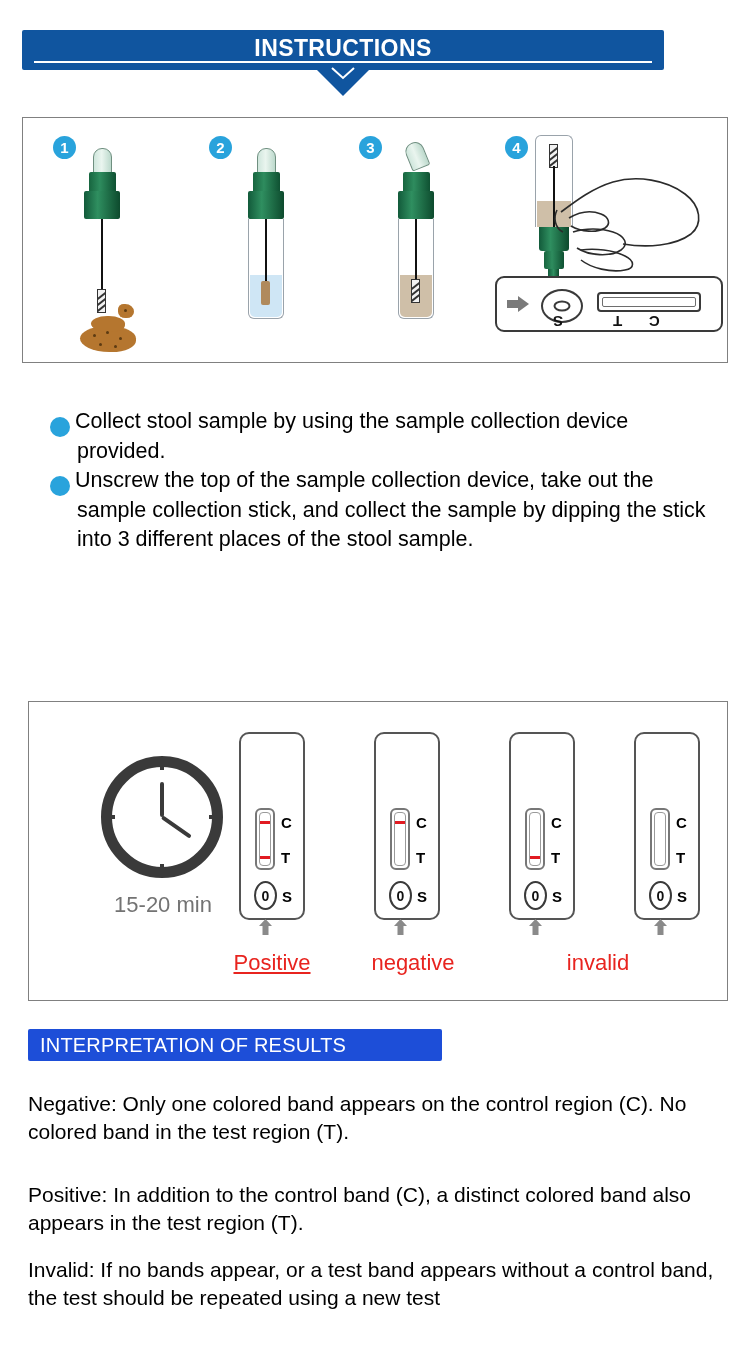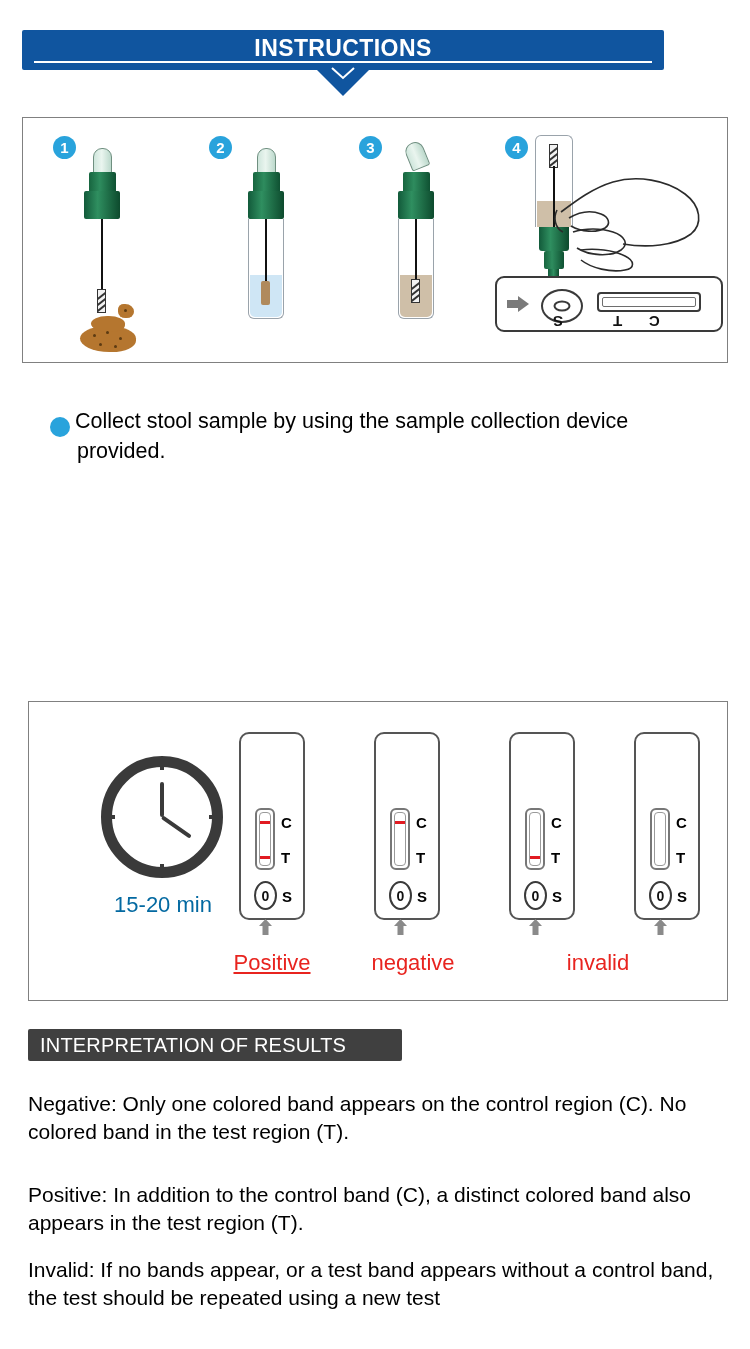--- a/index.html
+++ b/index.html
@@ -135,21 +135,21 @@
   #results-panel{left:28px;top:701px;width:698px;height:298px;}
   .clock{position:absolute;left:72px;top:54px;width:122px;height:122px;}
   .clock-ring{
     position:absolute;inset:0;border:11px solid #3a3a3a;border-radius:50%;
     box-sizing:border-box;
   }
   .tick{position:absolute;background:#3a3a3a;}
   .hand{position:absolute;background:#3a3a3a;border-radius:2px;transform-origin:bottom center;}
   .clock-label{
     position:absolute;left:40px;top:190px;width:188px;text-align:center;
-    font-size:22px;color:#0369a1;
+    font-size:22px;color:#737373;
   }
 
   .cassette{position:absolute;top:30px;width:66px;height:188px;
     border:2px solid #555;border-radius:10px;background:#fff;box-sizing:border-box;}
   .win-v{
     position:absolute;left:14px;top:74px;width:20px;height:62px;
     border:2px solid #777;border-radius:6px;background:#fff;box-sizing:border-box;
   }
   .win-v i{
     position:absolute;left:2px;right:2px;top:2px;bottom:2px;
@@ -167,22 +167,22 @@
     font-size:14px;font-weight:bold;color:#111;
   }
   .cl-s{position:absolute;left:41px;top:154px;font-size:15px;font-weight:bold;}
   .up-arrow{position:absolute;left:17px;top:185px;width:15px;height:16px;}
   .res-label{
     position:absolute;top:950px;font-size:22px;color:#e8241f;text-align:center;
   }
 
   
   #interp-bar{
-    position:absolute;left:28px;top:1029px;width:374px;height:32px;
-    background:#404040;border-radius:2px;display:flex;align-items:center;text-align:right;
+    position:absolute;left:28px;top:1029px;width:414px;height:32px;
+    background:#1d4ed8;border-radius:2px;display:flex;align-items:center;text-align:right;
   }
   #interp-bar span{color:#fff;font-size:20px;padding-left:12px;letter-spacing:.2px;}
   .para{
     position:absolute;left:28px;width:690px;font-size:21px;line-height:28px;color:#000;
   }
 </style>
 </head>
 <body>
 
 <div class="page">
@@ -298,20 +298,23 @@
         <div class="lbl-flip" style="left:116px;top:36px;">T</div>
         <div class="lbl-flip" style="left:152px;top:36px;">C</div>
       </div>
     </div>
   </div>
 
   <div id="steps-text">
     <p class="stext">
       <span class="inline-badge">1</span><span>Collect stool sample by using the sample collection device provided.</span>
     </p>
+    <p class="stext">
+      <span class="inline-badge">2</span><span>Unscrew the top of the sample collection device, take out the sample collection stick, and collect the sample by dipping the stick into 3 different places of the stool sample.</span>
+    </p>
   </div>
 
   <div class="panel" id="results-panel">
 
     <div class="clock">
       <div class="clock-ring"></div>
       <div class="tick" style="left:59px;top:2px;width:4px;height:12px;"></div>
       <div class="tick" style="left:59px;top:108px;width:4px;height:12px;"></div>
       <div class="tick" style="left:2px;top:59px;width:12px;height:4px;"></div>
       <div class="tick" style="left:108px;top:59px;width:12px;height:4px;"></div>

